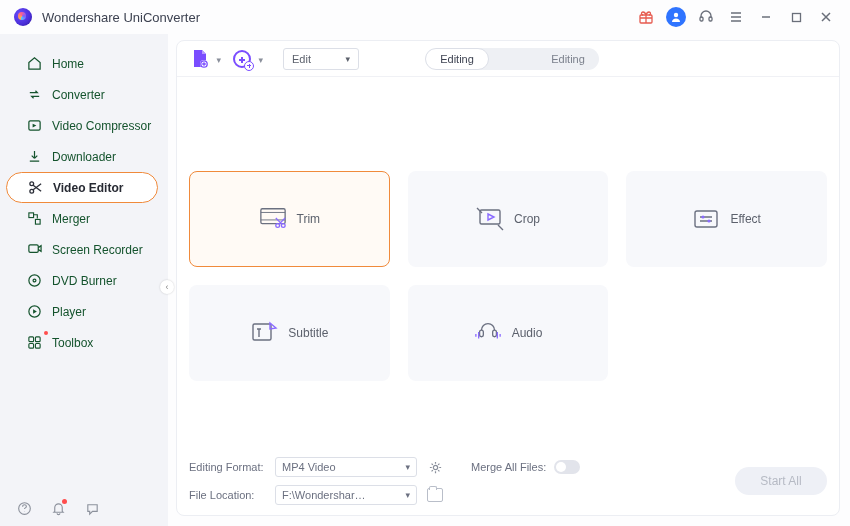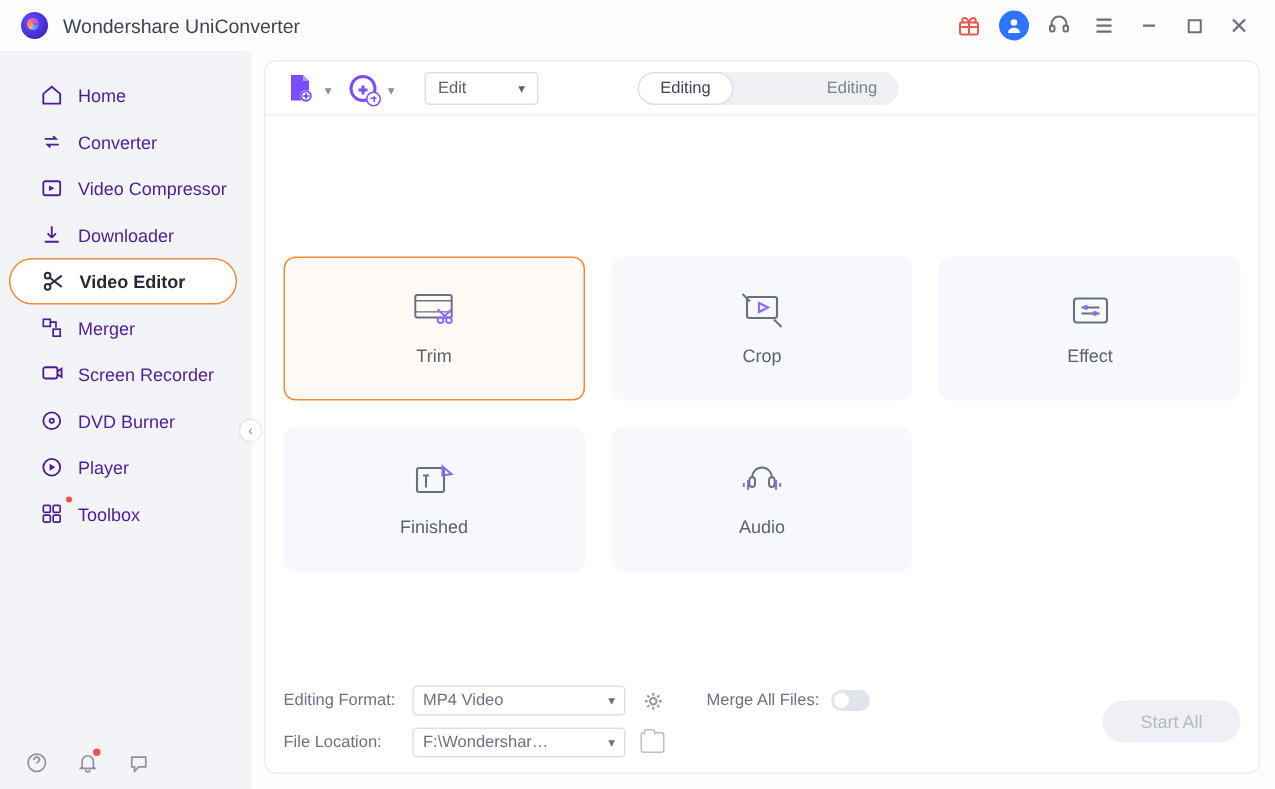--- a/index.html
+++ b/index.html
@@ -42,21 +42,21 @@
   color:#fff;font-size:11px;
 }
 .sidebar{
   position:absolute; left:0; top:34px; bottom:0; width:168px;
   background:#f3f4f8;
   padding-top:14px;
 }
 .side-item{
   height:31px; display:flex;align-items:center;
   padding-left:20px; gap:10px; cursor:pointer;
-  color:#4c1d95; font-size:12px;
+  color:#14532d; font-size:12px;
   border-radius:16px; margin:0 10px 0 6px;
 }
 .side-item.active{
   border:1.5px solid #f08a3b; border-radius:16px;
   color:#272a33; font-weight:600;
   background:#fff;
 }
 .side-item .sicon{width:16px;height:16px;display:flex;align-items:center;justify-content:center;}
 .side-footer{
   position:absolute;bottom:10px;left:16px;display:flex;gap:18px;
@@ -118,21 +118,21 @@
 }
 .seg-item{flex:1;height:100%;display:flex;align-items:center;justify-content:center;font-size:11px;color:#7b808c;cursor:pointer;}
 .seg-item.active{background:#fff;border:1px solid #dcdfe7;border-radius:11px;color:#3d4251;}
 
 .grid{
   position:absolute; left:12px; right:12px; top:130px;
   display:grid; grid-template-columns:repeat(3,1fr); gap:18px;
 }
 .card{
   height:96px; background:#f7f8fb;border-radius:8px;
-  display:flex;flex-direction:column;align-items:center;justify-content:center;
+  display:flex;flex-direction:row;align-items:center;justify-content:center;
   gap:10px;cursor:pointer;color:#5c616c;
 }
 .card.active{background:#fffaf5;border:1.5px solid #f08a3b;}
 .card .ci{width:28px;height:26px;color:#6b7080;display:flex;align-items:center;justify-content:center;}
 .card .cl{font-size:12px;}
 
 .bottombar{
   position:absolute;left:12px;right:12px;bottom:10px;
   display:flex;align-items:center;font-size:11px;color:#6b7080;
 }
@@ -385,21 +385,21 @@
       <div class="cl">Effect</div>
     </div>
     <div class="card">
       <div class="ci">
         <svg width="28" height="24" viewBox="0 0 28 24">
             <rect x="3" y="3" width="18" height="16" rx="1.5" fill="none" stroke="#6b7080" stroke-width="1.4"></rect>
             <path d="M9 8v8M7 8h4" stroke="#6b7080" stroke-width="1.4"></path>
             <path d="M20 2l6 5-6 1z" fill="none" stroke="#8a6bff" stroke-width="1.4"></path>
           </svg>
       </div>
-      <div class="cl">Finished</div>
+      <div class="cl">Subtitle</div>
     </div>
     <div class="card">
       <div class="ci">
         <svg width="30" height="24" viewBox="0 0 30 24">
             <path d="M8 9a7 7 0 0 1 14 0" fill="none" stroke="#6b7080" stroke-width="1.4"></path>
             <rect x="6" y="9" width="4" height="7" rx="2" fill="none" stroke="#6b7080" stroke-width="1.4"></rect>
             <rect x="20" y="9" width="4" height="7" rx="2" fill="none" stroke="#6b7080" stroke-width="1.4"></rect>
             <path d="M2 13v3M5 11v7M25 11v7M28 13v3" stroke="#8a6bff" stroke-width="1.4"></path>
           </svg>
       </div>

